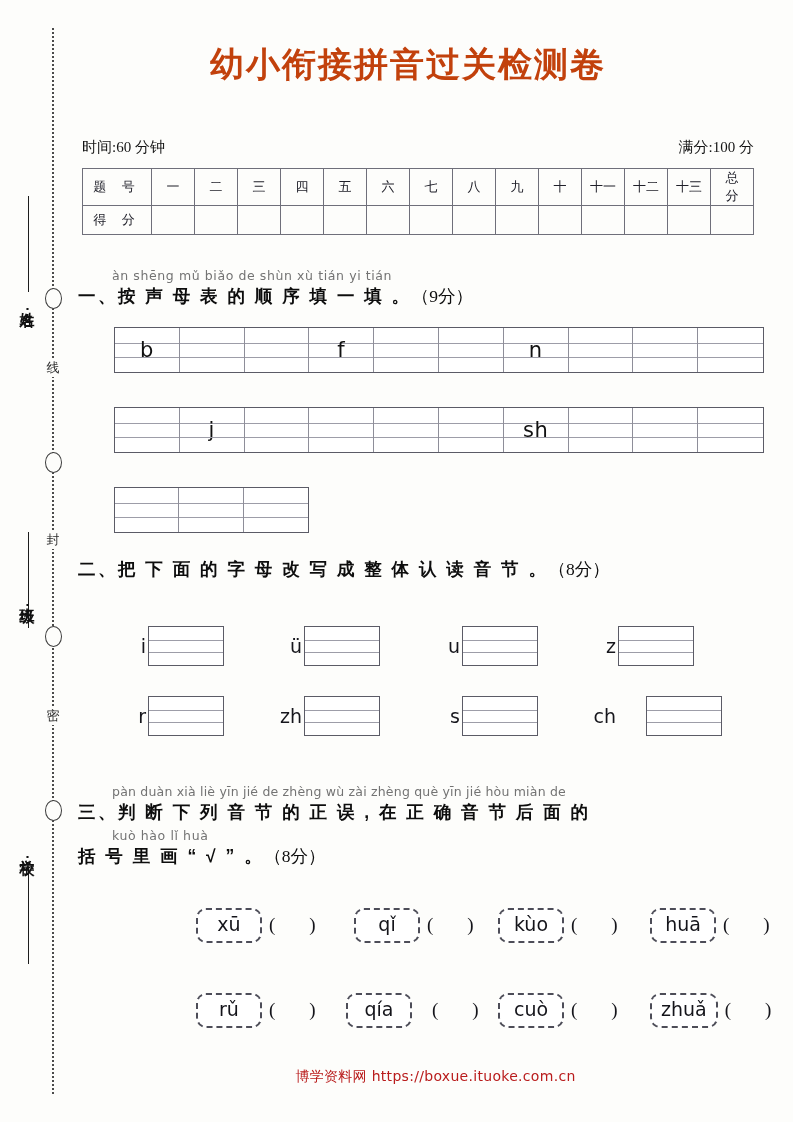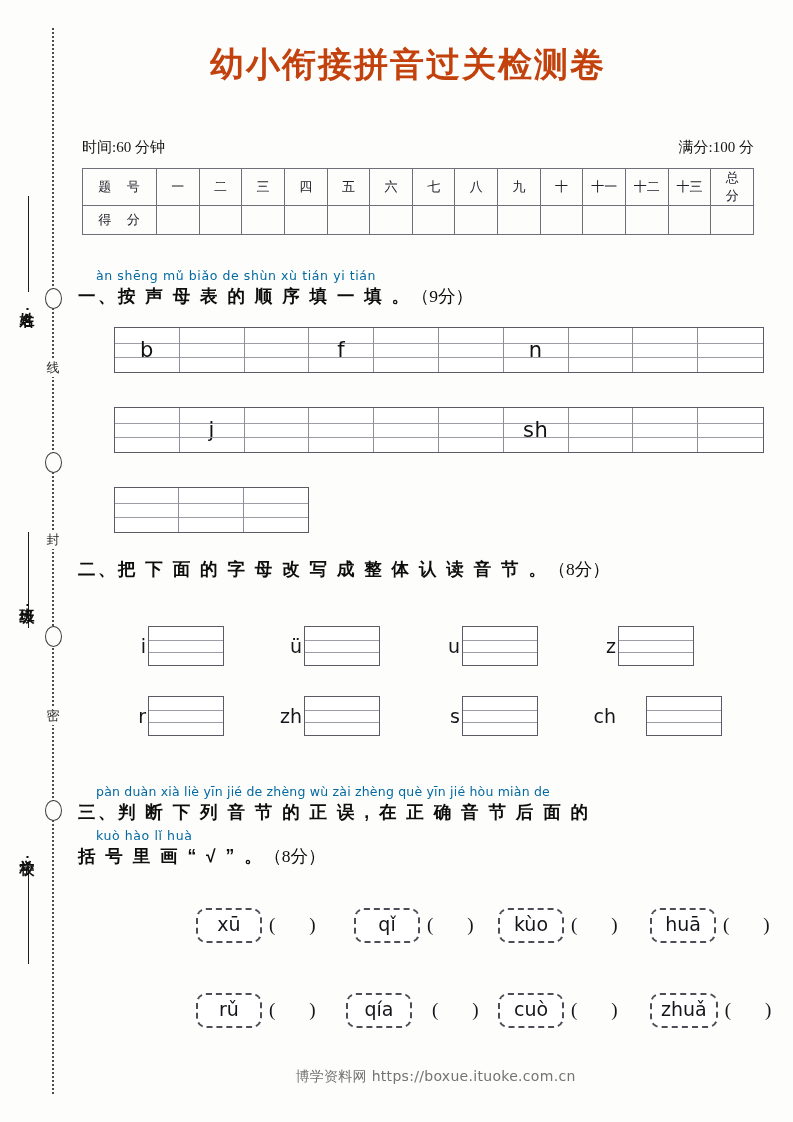--- a/index.html
+++ b/index.html
@@ -129,33 +129,32 @@
     height: 26px;
     text-align: center;
     vertical-align: middle;
     font-size: 13px;
     color: #20202a;
     padding: 0;
     font-family: "Liberation Sans", "DejaVu Sans", sans-serif;
   }
   #score-table td.label {
     letter-spacing: 6px;
-    padding-left: 5px;
   }
   #score-table tr.blank td { height: 28px; }
 
   
   .q-block { position: absolute; left: 0; width: 715px; }
   .q-pinyin {
     font-size: 12.5px;
-    color: #0369a1;
+    color: #737373;
     letter-spacing: 0.6px;
     white-space: nowrap;
     font-family: "DejaVu Sans", sans-serif;
-    margin-left: 18px;
+    margin-left: 34px;
   }
   .q-pinyin.tight { letter-spacing: 0.2px; }
   .q-title {
     font-size: 17.5px;
     font-weight: bold;
     color: #0d0d0d;
     letter-spacing: 2.5px;
     white-space: nowrap;
     margin-top: 1px;
     font-family: "Liberation Sans", "DejaVu Sans", sans-serif;
@@ -269,21 +268,21 @@
   }
 
   
   #footer-watermark {
     position: absolute;
     left: 0;
     top: 1068px;
     width: 715px;
     text-align: center;
     font-size: 14px;
-    color: #737373;
+    color: #b91c1c;
     letter-spacing: 0.3px;
     font-family: "DejaVu Sans", sans-serif;
   }
 </style>
 </head>
 <body>
 
 <div id="page">
 
   <div id="seal-margin">

